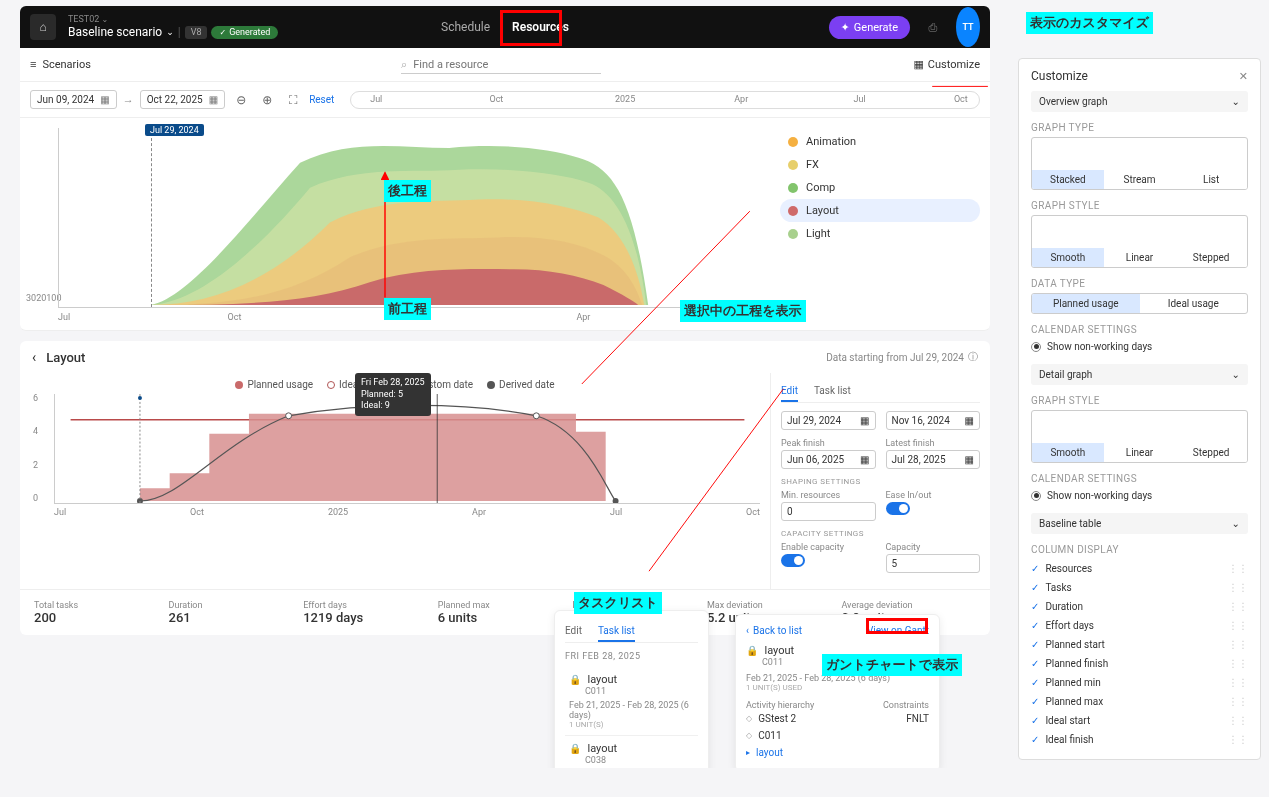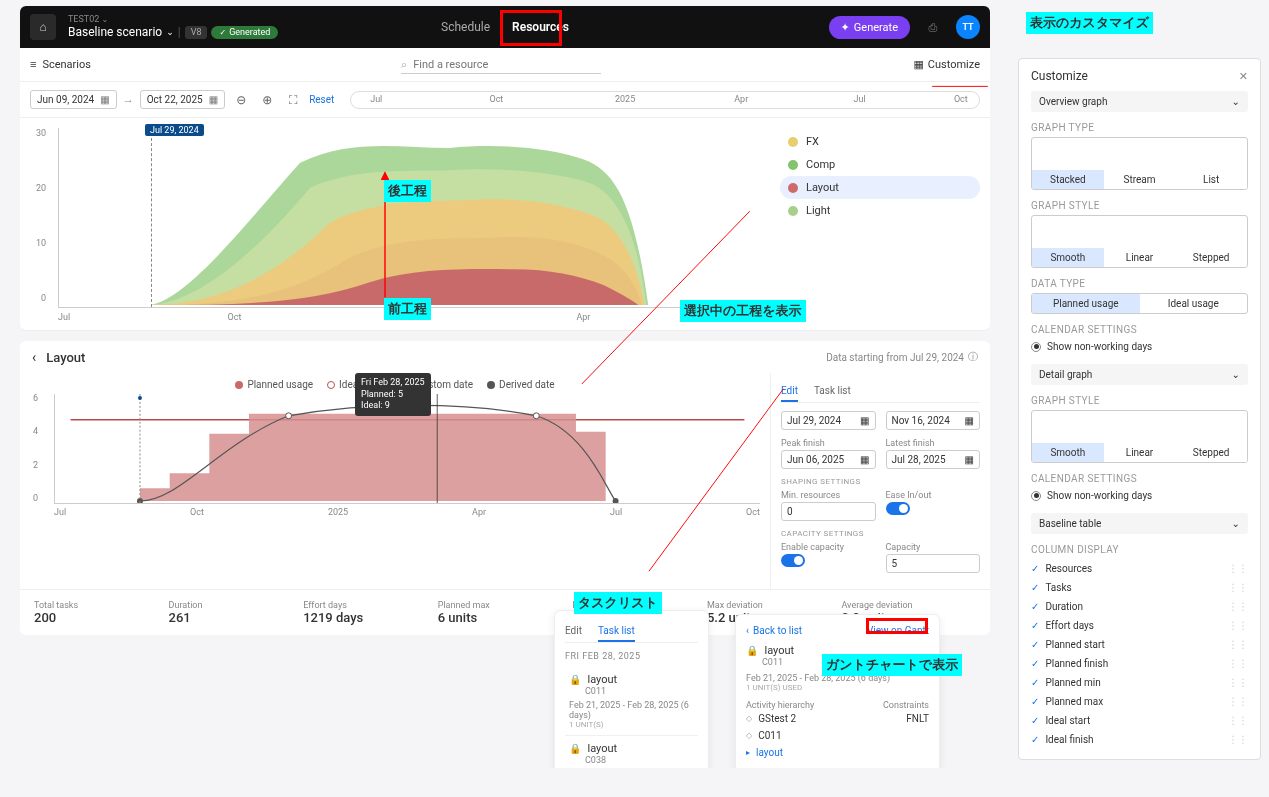--- a/index.html
+++ b/index.html
@@ -23,21 +23,21 @@
 .proj-name { font-size: 12px; color: #fff; display: flex; align-items: center; gap: 4px; }
 .badge { background: #333; color: #aaa; border-radius: 3px; padding: 1px 6px; font-size: 9px; }
 .badge-gen { background: #2d7a3a; color: #fff; border-radius: 8px; padding: 1px 8px; font-size: 9px; display: inline-flex; align-items: center; gap: 3px; }
 .badge-gen::before { content: "✓"; font-size: 8px; }
 .nav-tabs { position: absolute; left: 50%; transform: translateX(-50%); display: flex; gap: 18px; font-size: 12px; }
 .nav-tab { color: #aaa; padding: 12px 2px; cursor: pointer; }
 .nav-tab.active { color: #fff; font-weight: 600; }
 .right-actions { margin-left: auto; display: flex; align-items: center; gap: 10px; }
 .generate-btn { background: #7b3ff2; color: #fff; border: none; border-radius: 14px; padding: 5px 12px; font-size: 11px; display: flex; align-items: center; gap: 4px; }
 .icon-btn { width: 26px; height: 26px; border-radius: 4px; display: flex; align-items: center; justify-content: center; color: #888; cursor: pointer; }
-.avatar-tt { width: 24px; height: 24px; border-radius: 50%; background: #0a84ff; color: #fff; display: flex; align-items: center; justify-content: center; font-size: 9px; font-weight: 600; }
+.avatar-tt { width: 24px; height: 40px; border-radius: 50%; background: #0a84ff; color: #fff; display: flex; align-items: center; justify-content: center; font-size: 9px; font-weight: 600; }
 
 
 .subbar { margin: 0 20px; background: #fff; height: 34px; display: flex; align-items: center; padding: 0 10px; border-bottom: 1px solid #eee; }
 .scenarios-btn { display: flex; align-items: center; gap: 6px; font-size: 11px; color: #333; cursor: pointer; }
 .search-wrap { margin-left: 310px; width: 200px; border-bottom: 1px solid #ccc; display: flex; align-items: center; gap: 6px; padding: 2px 0; }
 .search-input { border: none; outline: none; font-size: 11px; flex: 1; }
 .customize-link { margin-left: auto; font-size: 11px; color: #333; display: flex; align-items: center; gap: 4px; cursor: pointer; }
 
 
 .date-controls { margin: 0 20px; background: #fff; height: 36px; display: flex; align-items: center; padding: 6px 10px; gap: 6px; border-bottom: 1px solid #eee; }
@@ -49,21 +49,21 @@
 .timescale span { position: absolute; top: 2px; }
 
 
 .overview-panel { margin: 0 20px; background: #fff; display: flex; border-bottom: 1px solid #eee; border-radius: 0 0 6px 6px; }
 .overview-chart { flex: 1; padding: 10px 10px 4px 10px; position: relative; }
 .legend-panel { width: 220px; padding: 12px 10px; }
 .legend-item { display: flex; align-items: center; gap: 8px; padding: 5px 8px; font-size: 11px; border-radius: 12px; cursor: pointer; }
 .legend-item.active { background: #e8f0ff; }
 .legend-dot { width: 10px; height: 10px; border-radius: 50%; }
 .axis-label { font-size: 9px; color: #888; }
-.y-axis { position: absolute; left: 6px; top: 10px; height: 175px; display: flex; flex-direction: column; justify-content: space-between; align-items: flex-end; width: 20px; }
+.y-axis { position: absolute; left: 6px; top: 10px; height: 175px; display: flex; flex-direction: row; justify-content: space-between; align-items: flex-end; width: 20px; }
 .x-axis { display: flex; justify-content: space-between; padding: 4px 0 4px 28px; font-size: 9px; color: #888; }
 .chart-area { margin-left: 28px; height: 180px; position: relative; border-left: 1px solid #ccc; border-bottom: 1px solid #ccc; }
 .date-badge { position: absolute; background: #0a4b8a; color: #fff; font-size: 9px; padding: 1px 5px; border-radius: 2px; top: -4px; left: 86px; z-index: 5; }
 
 
 .detail-header { margin: 10px 20px 0 20px; background: #fff; display: flex; align-items: center; padding: 8px 12px; border-radius: 6px 6px 0 0; }
 .detail-header .back { font-size: 14px; margin-right: 10px; cursor: pointer; }
 .detail-header .title { font-size: 13px; font-weight: 500; }
 .detail-header .right { margin-left: auto; font-size: 10px; color: #888; display: flex; align-items: center; gap: 4px; }
 
@@ -243,20 +243,24 @@
         <div class="x-axis">
           <span>Jul</span>
           <span>Oct</span>
           <span>2025</span>
           <span>Apr</span>
           <span>Jul</span>
         </div>
       </div>
       <div class="legend-panel">
         <div class="legend-item">
+            <span class="legend-dot" style="background:#f5b041"></span>
+            <span>Animation</span>
+          </div>
+        <div class="legend-item">
             <span class="legend-dot" style="background:#e7cf6b"></span>
             <span>FX</span>
           </div>
         <div class="legend-item">
             <span class="legend-dot" style="background:#82c46c"></span>
             <span>Comp</span>
           </div>
         <div class="legend-item active">
             <span class="legend-dot" style="background:#cf6a6a"></span>
             <span>Layout</span>

